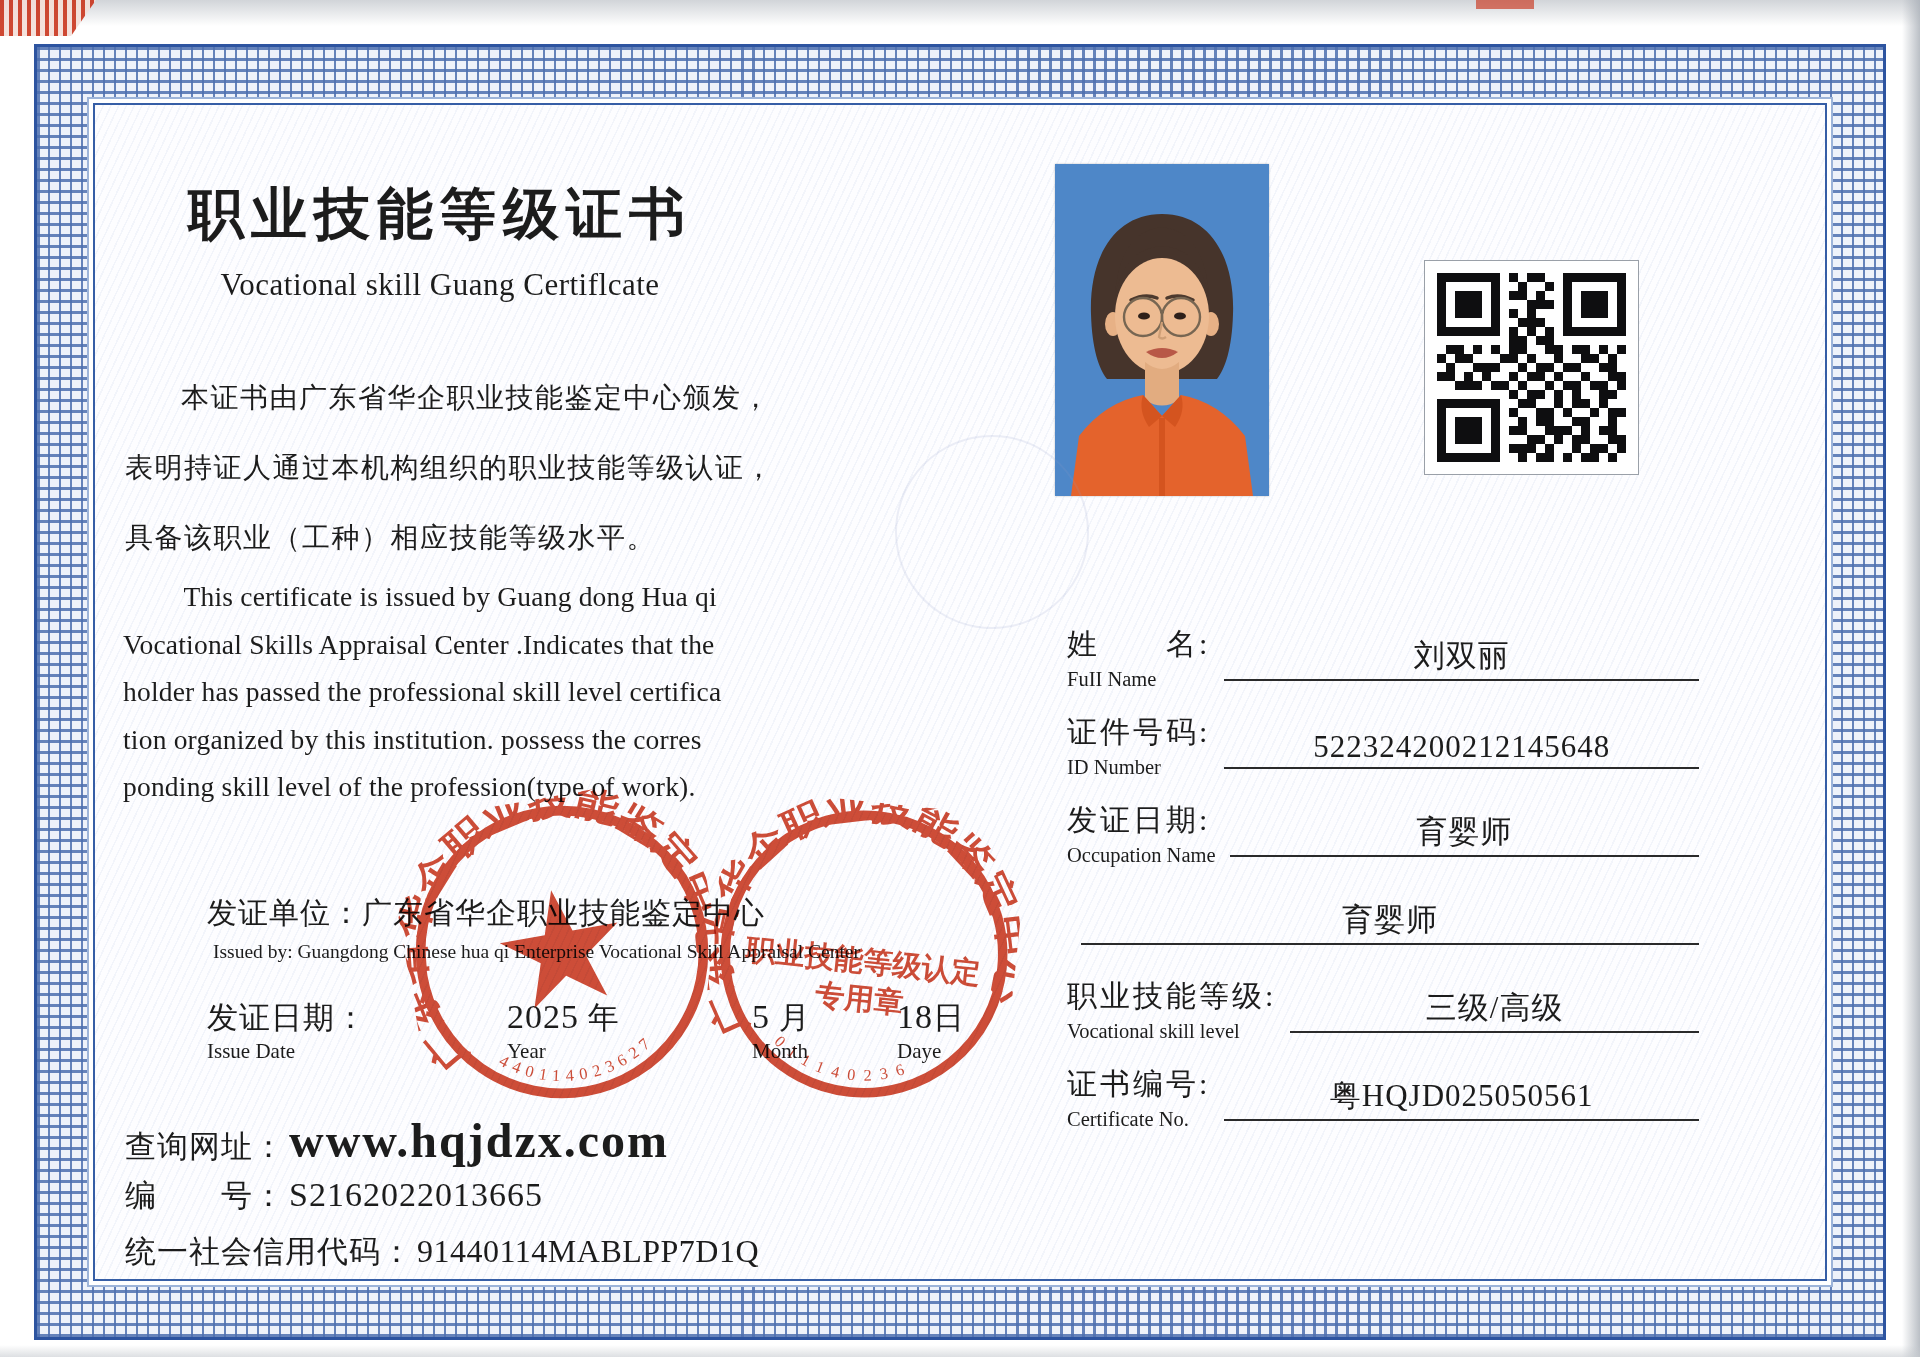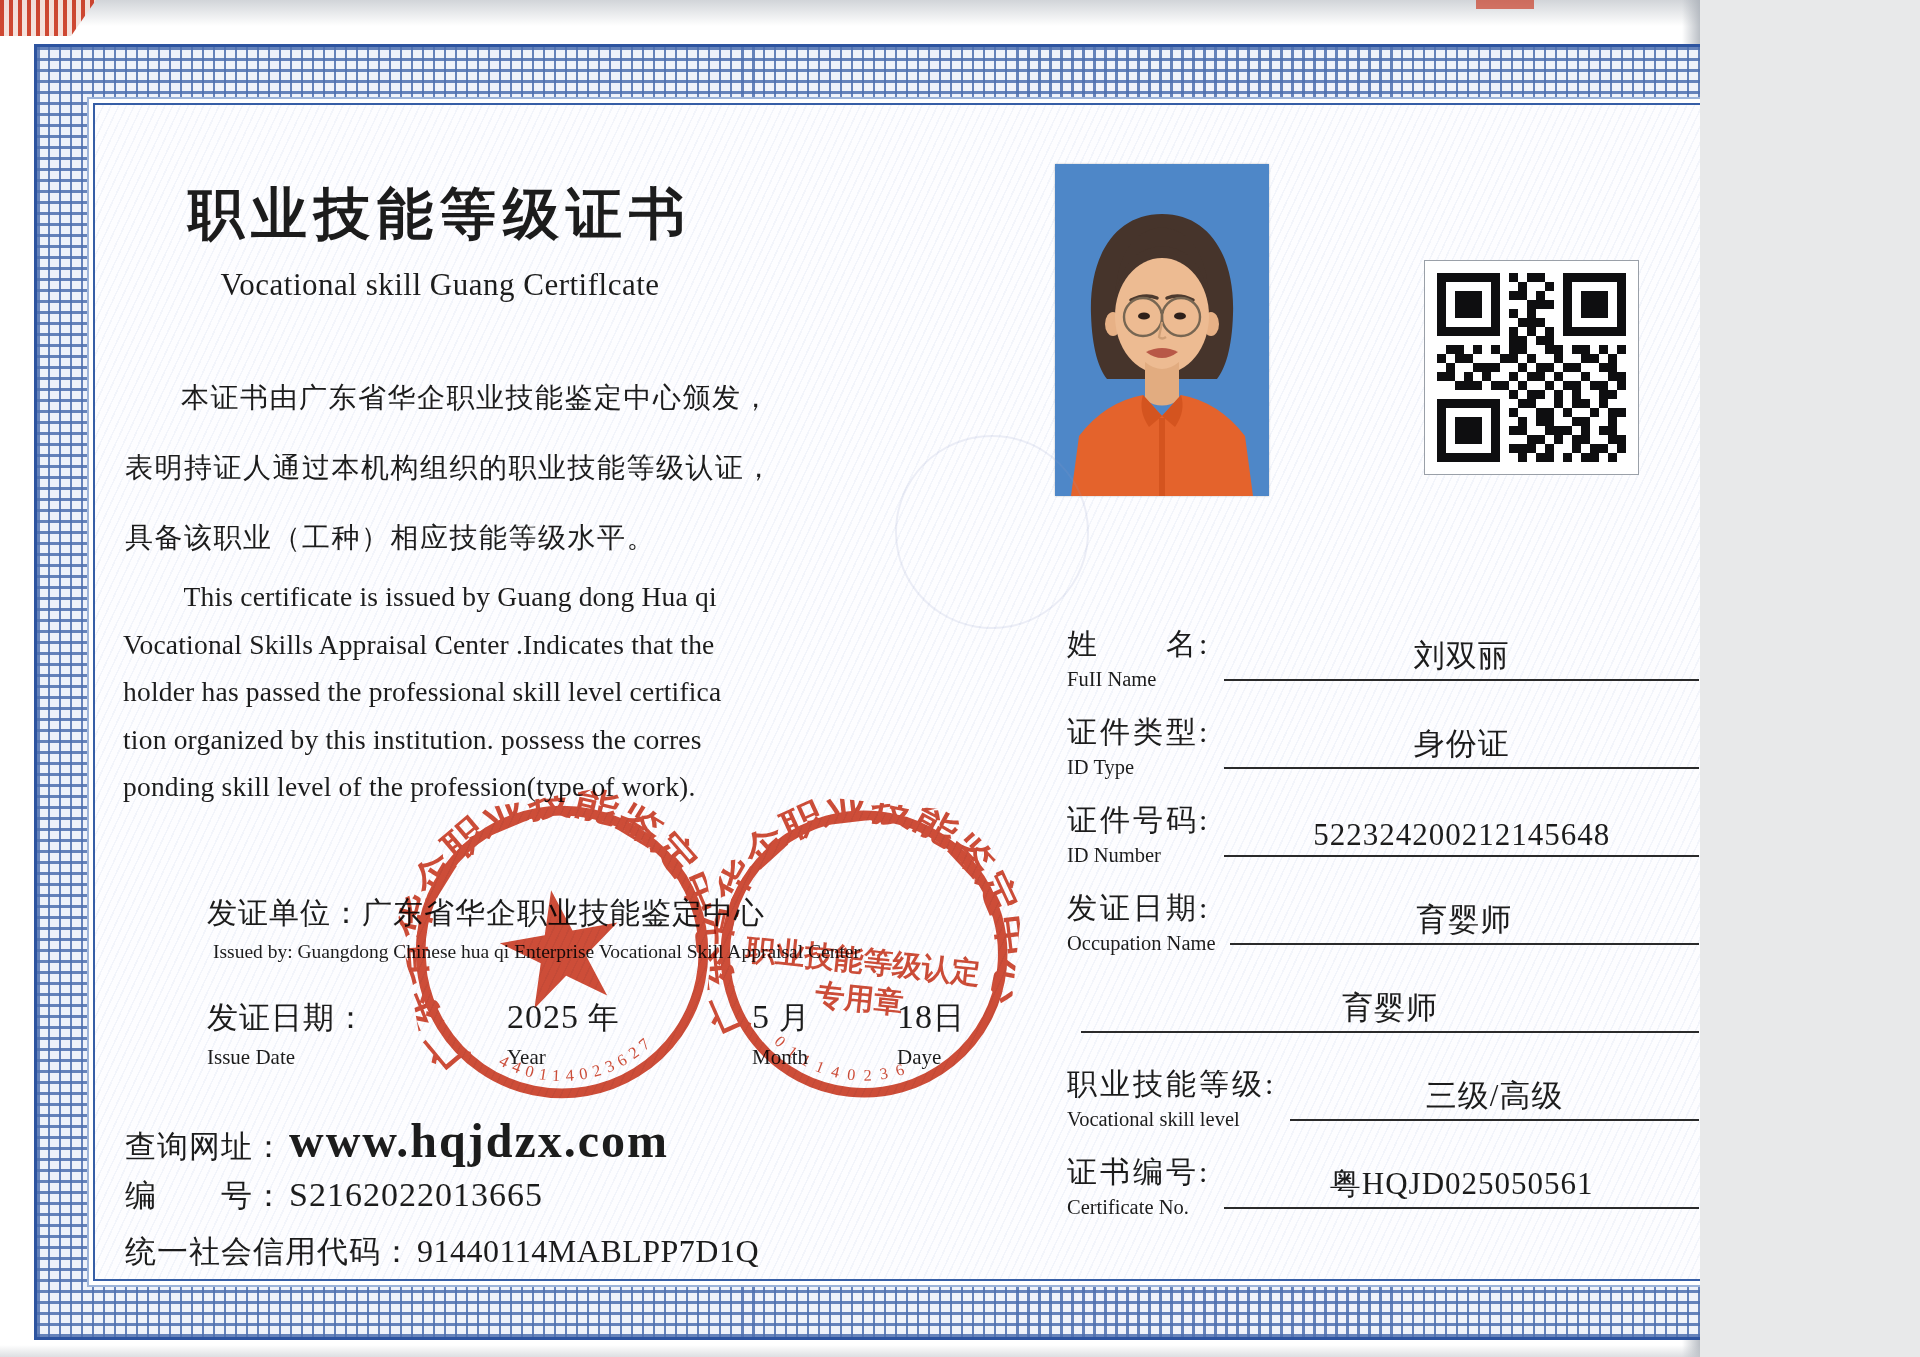--- a/index.html
+++ b/index.html
@@ -1,16 +1,16 @@
 <!DOCTYPE html>
 <html><head>
 <meta charset="utf-8">
 <style>
   html,body{margin:0;padding:0;background:#e8e9ea;}
-  #page{position:relative;width:1700px;height:1357px;background:#ffffff;overflow:hidden;
+  #page{position:relative;width:1920px;height:1357px;background:#ffffff;overflow:hidden;
         font-family:"Liberation Serif","DejaVu Serif",serif;color:#1c1c1c;}
 
   
   #scan-top{position:absolute;top:0;left:0;right:0;height:26px;
             background:linear-gradient(#b9bec4,rgba(255,255,255,0));opacity:.65;}
   #scan-right{position:absolute;top:0;right:0;bottom:0;width:18px;
             background:linear-gradient(90deg,rgba(255,255,255,0),#a9afb7);opacity:.8;}
   #scan-bottom{position:absolute;left:0;right:0;bottom:0;height:12px;
             background:linear-gradient(0deg,#c6cacf,rgba(255,255,255,0));opacity:.6;}
   #red-corner{position:absolute;top:0;left:0;width:96px;height:36px;opacity:.9;
@@ -44,21 +44,21 @@
            line-height:47.5px;letter-spacing:.2px;}
   #en-para .indent{text-indent:2.2em;}
 
   #issuer-row{position:absolute;left:112px;top:788px;font-size:30px;letter-spacing:1px;}
   #issuer-en{position:absolute;left:118px;top:836px;font-size:19.5px;}
 
   #date-row{position:absolute;left:112px;top:892px;width:860px;height:76px;}
   .date-col{position:absolute;top:0;text-align:left;}
   .date-main{font-size:31px;letter-spacing:1px;white-space:nowrap;}
   .date-num{font-size:34px;}
-  .date-sub{font-size:21px;margin-top:6px;}
+  .date-sub{font-size:21px;}
   #dc-label{left:0;text-align:left;}
   #dc-year{left:300px;}
   #dc-month{left:545px;}
   #dc-day{left:690px;}
 
   .bl-row{position:absolute;left:30px;white-space:nowrap;}
   .bl-label{font-size:31px;letter-spacing:1px;}
   #query-row{top:1008px;}
   #query-row .bl-value{font-size:48px;font-weight:600;letter-spacing:2px;}
   #serial-row{top:1070px;}
@@ -429,27 +429,20 @@
       <div id="fields">
         <div class="field-row">
           <div class="f-lbl">
               <div class="f-zh">姓　　名:</div>
               <div class="f-en">FuII Name</div>
             </div>
           <div class="f-line">刘双丽</div>
         </div>
         <div class="field-row">
           <div class="f-lbl">
-              <div class="f-zh">证件类型:</div>
-              <div class="f-en">ID Type</div>
-            </div>
-          <div class="f-line">身份证</div>
-        </div>
-        <div class="field-row">
-          <div class="f-lbl">
               <div class="f-zh">证件号码:</div>
               <div class="f-en">ID Number</div>
             </div>
           <div class="f-line">522324200212145648</div>
         </div>
         <div class="field-row">
           <div class="f-lbl">
               <div class="f-zh">发证日期:</div>
               <div class="f-en">Occupation Name</div>
             </div>

